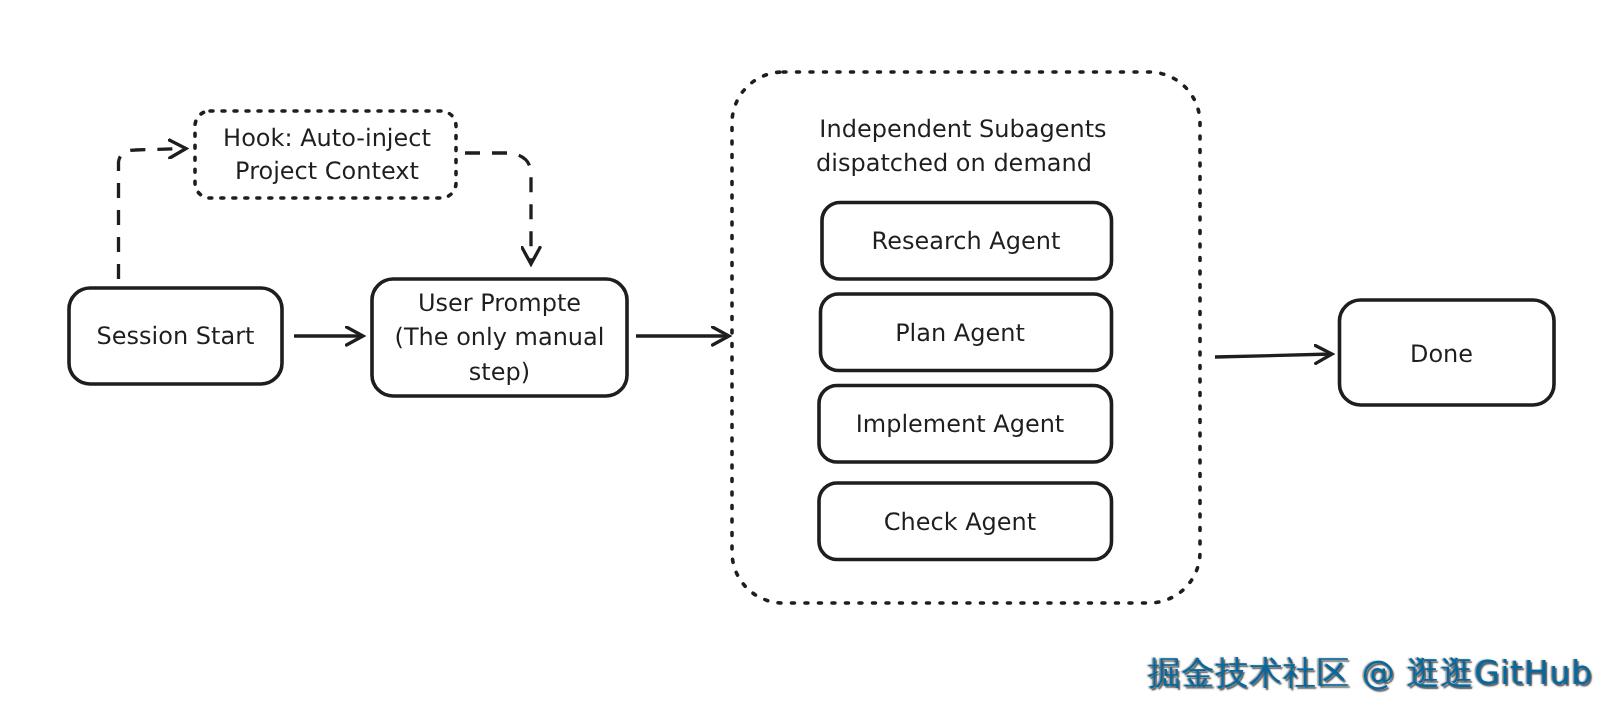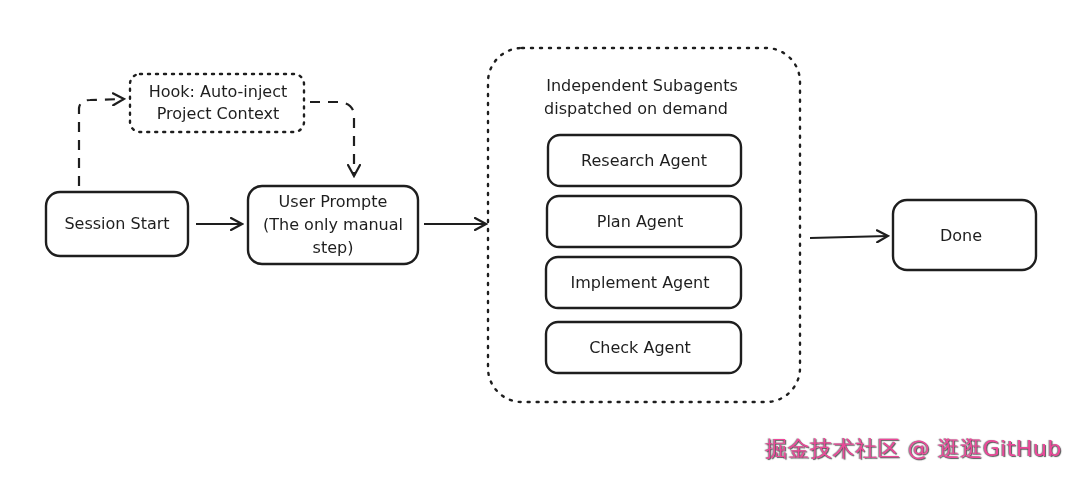--- a/index.html
+++ b/index.html
@@ -1,21 +1,21 @@
 <!DOCTYPE html>
 <html><head>
 <meta charset="utf-8">
 <style>
   html, body { margin:0; padding:0; background:#ffffff; }
   body { width:1080px; height:479px; position:relative; overflow:hidden;
          font-family:"DejaVu Sans", sans-serif; color:#1e1e1e; }
   svg.canvas { position:absolute; left:0; top:0; }
   .lbl { font-family:"DejaVu Sans", sans-serif; font-size:16px; fill:#1e1e1e; }
   .wm { position:absolute; right:18px; top:434px; font-family:"DejaVu Sans", sans-serif;
-        font-size:22px; color:#ec4899; letter-spacing:0.5px;
+        font-size:22px; color:#0369a1; letter-spacing:0.5px;
         text-shadow: 1px 1px 1px #555, -1px 0 1px #888; text-align: center; }
 </style>
 </head>
 <body>
 
 <svg class="canvas" width="1080" height="479" viewBox="0 0 1080 479" xmlns="http://www.w3.org/2000/svg">
   <defs>
     <marker id="arr" markerWidth="14" markerHeight="14" refX="12" refY="7" orient="auto" markerUnits="userSpaceOnUse">
       <path d="M1,1 L12,7 L1,13" fill="none" stroke="#1e1e1e" stroke-width="2.2" stroke-linecap="round"></path>
     </marker>

